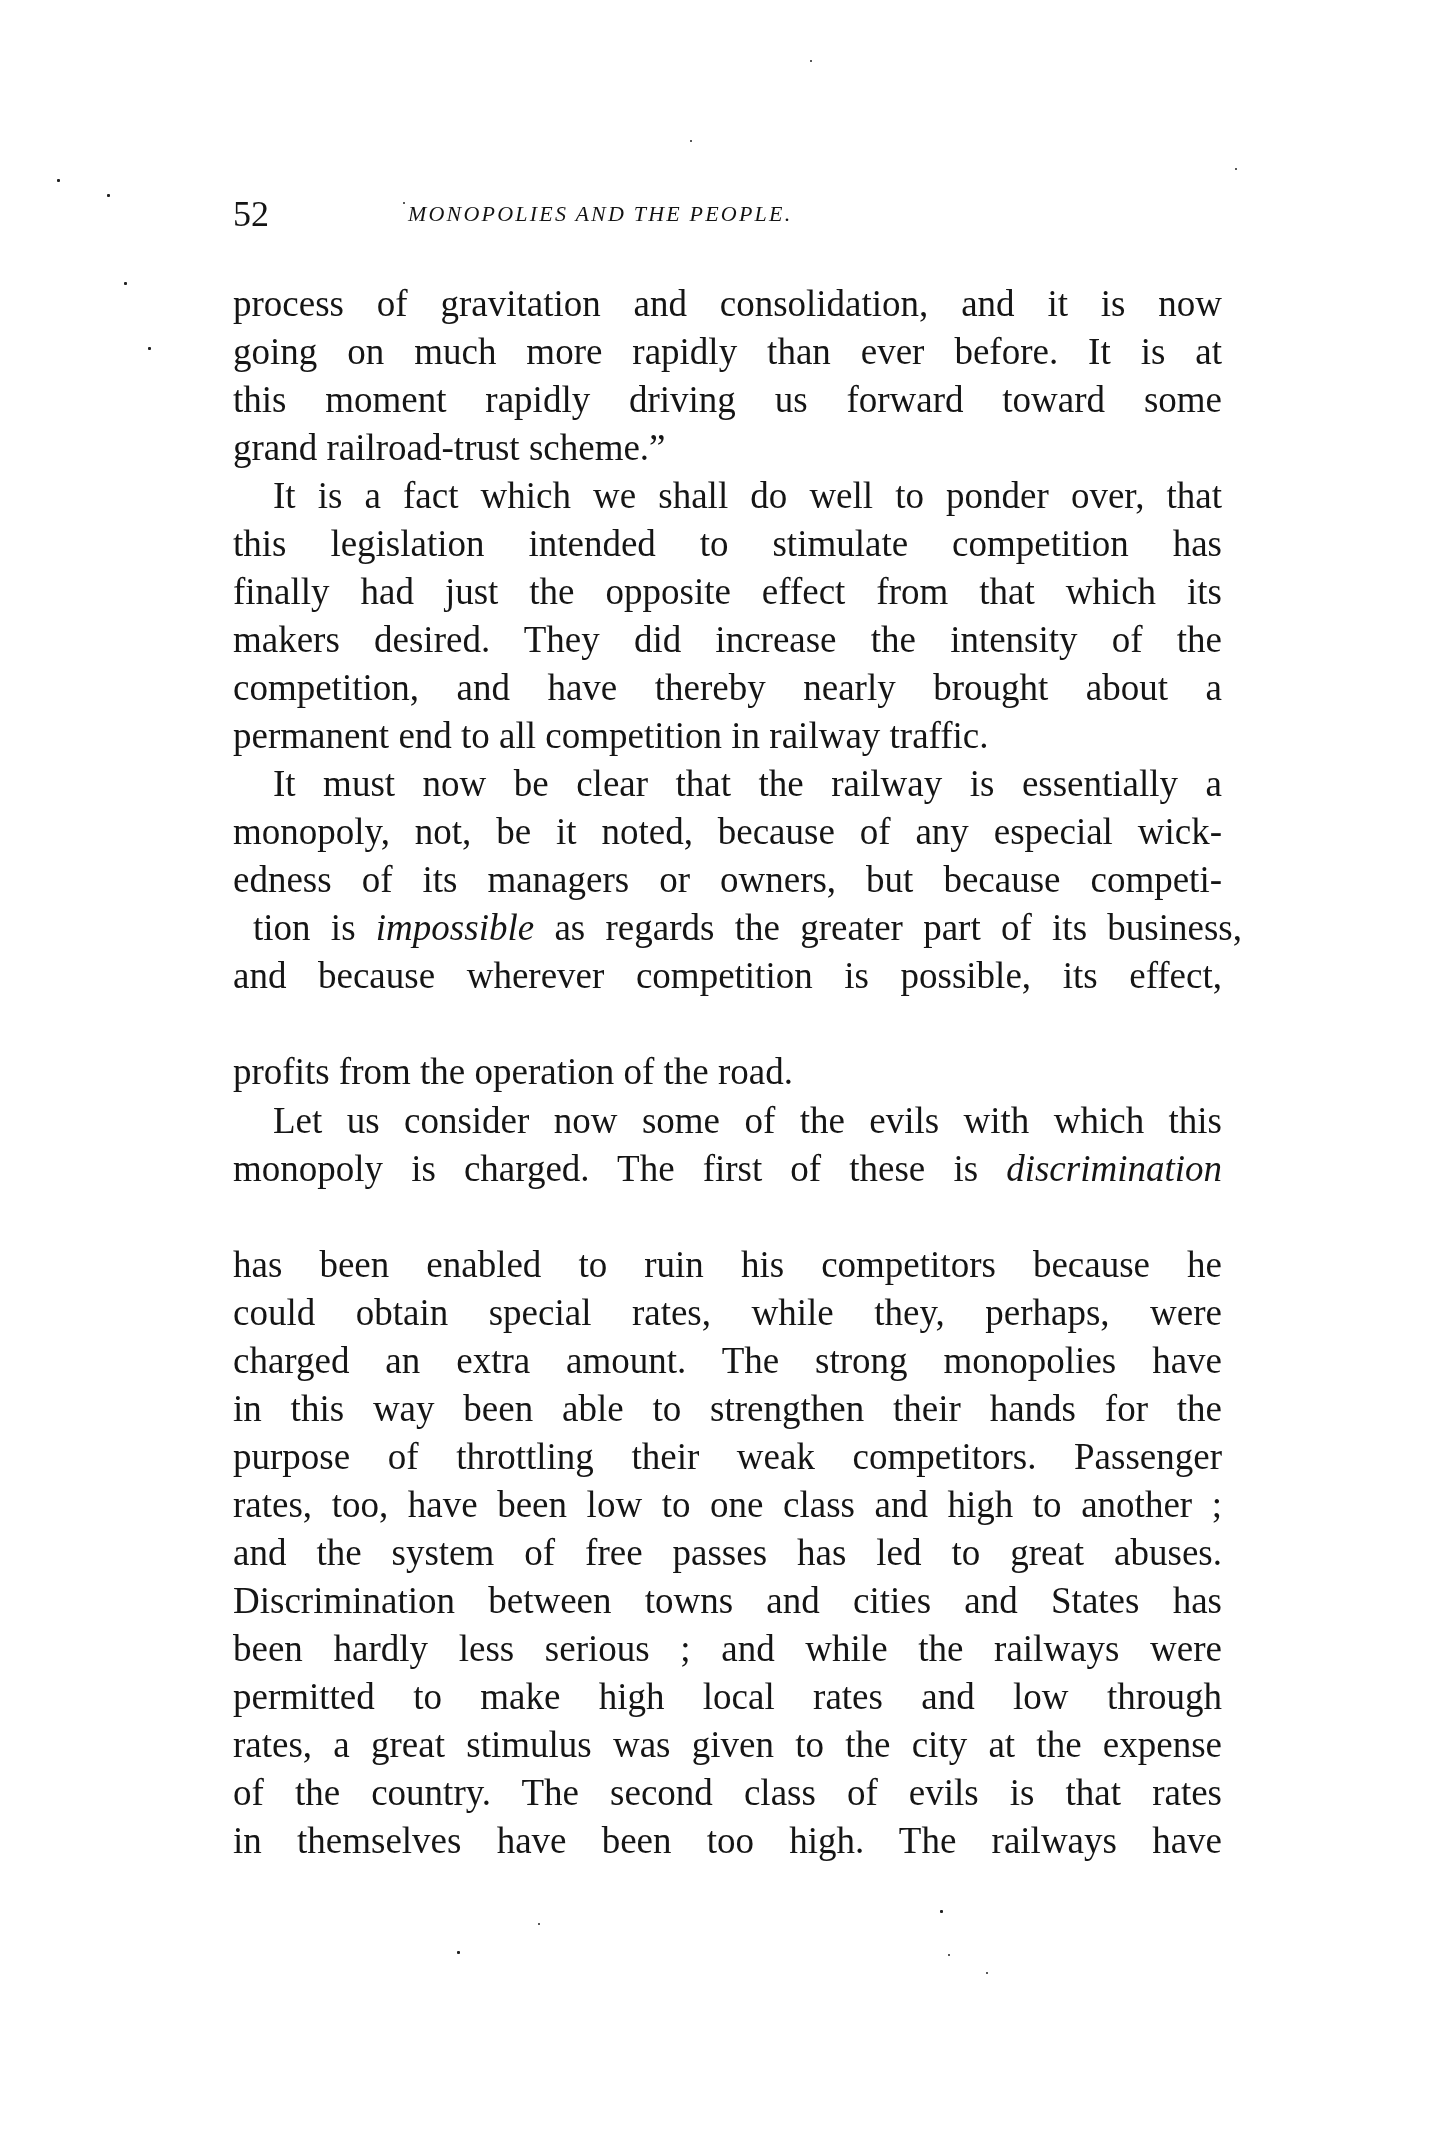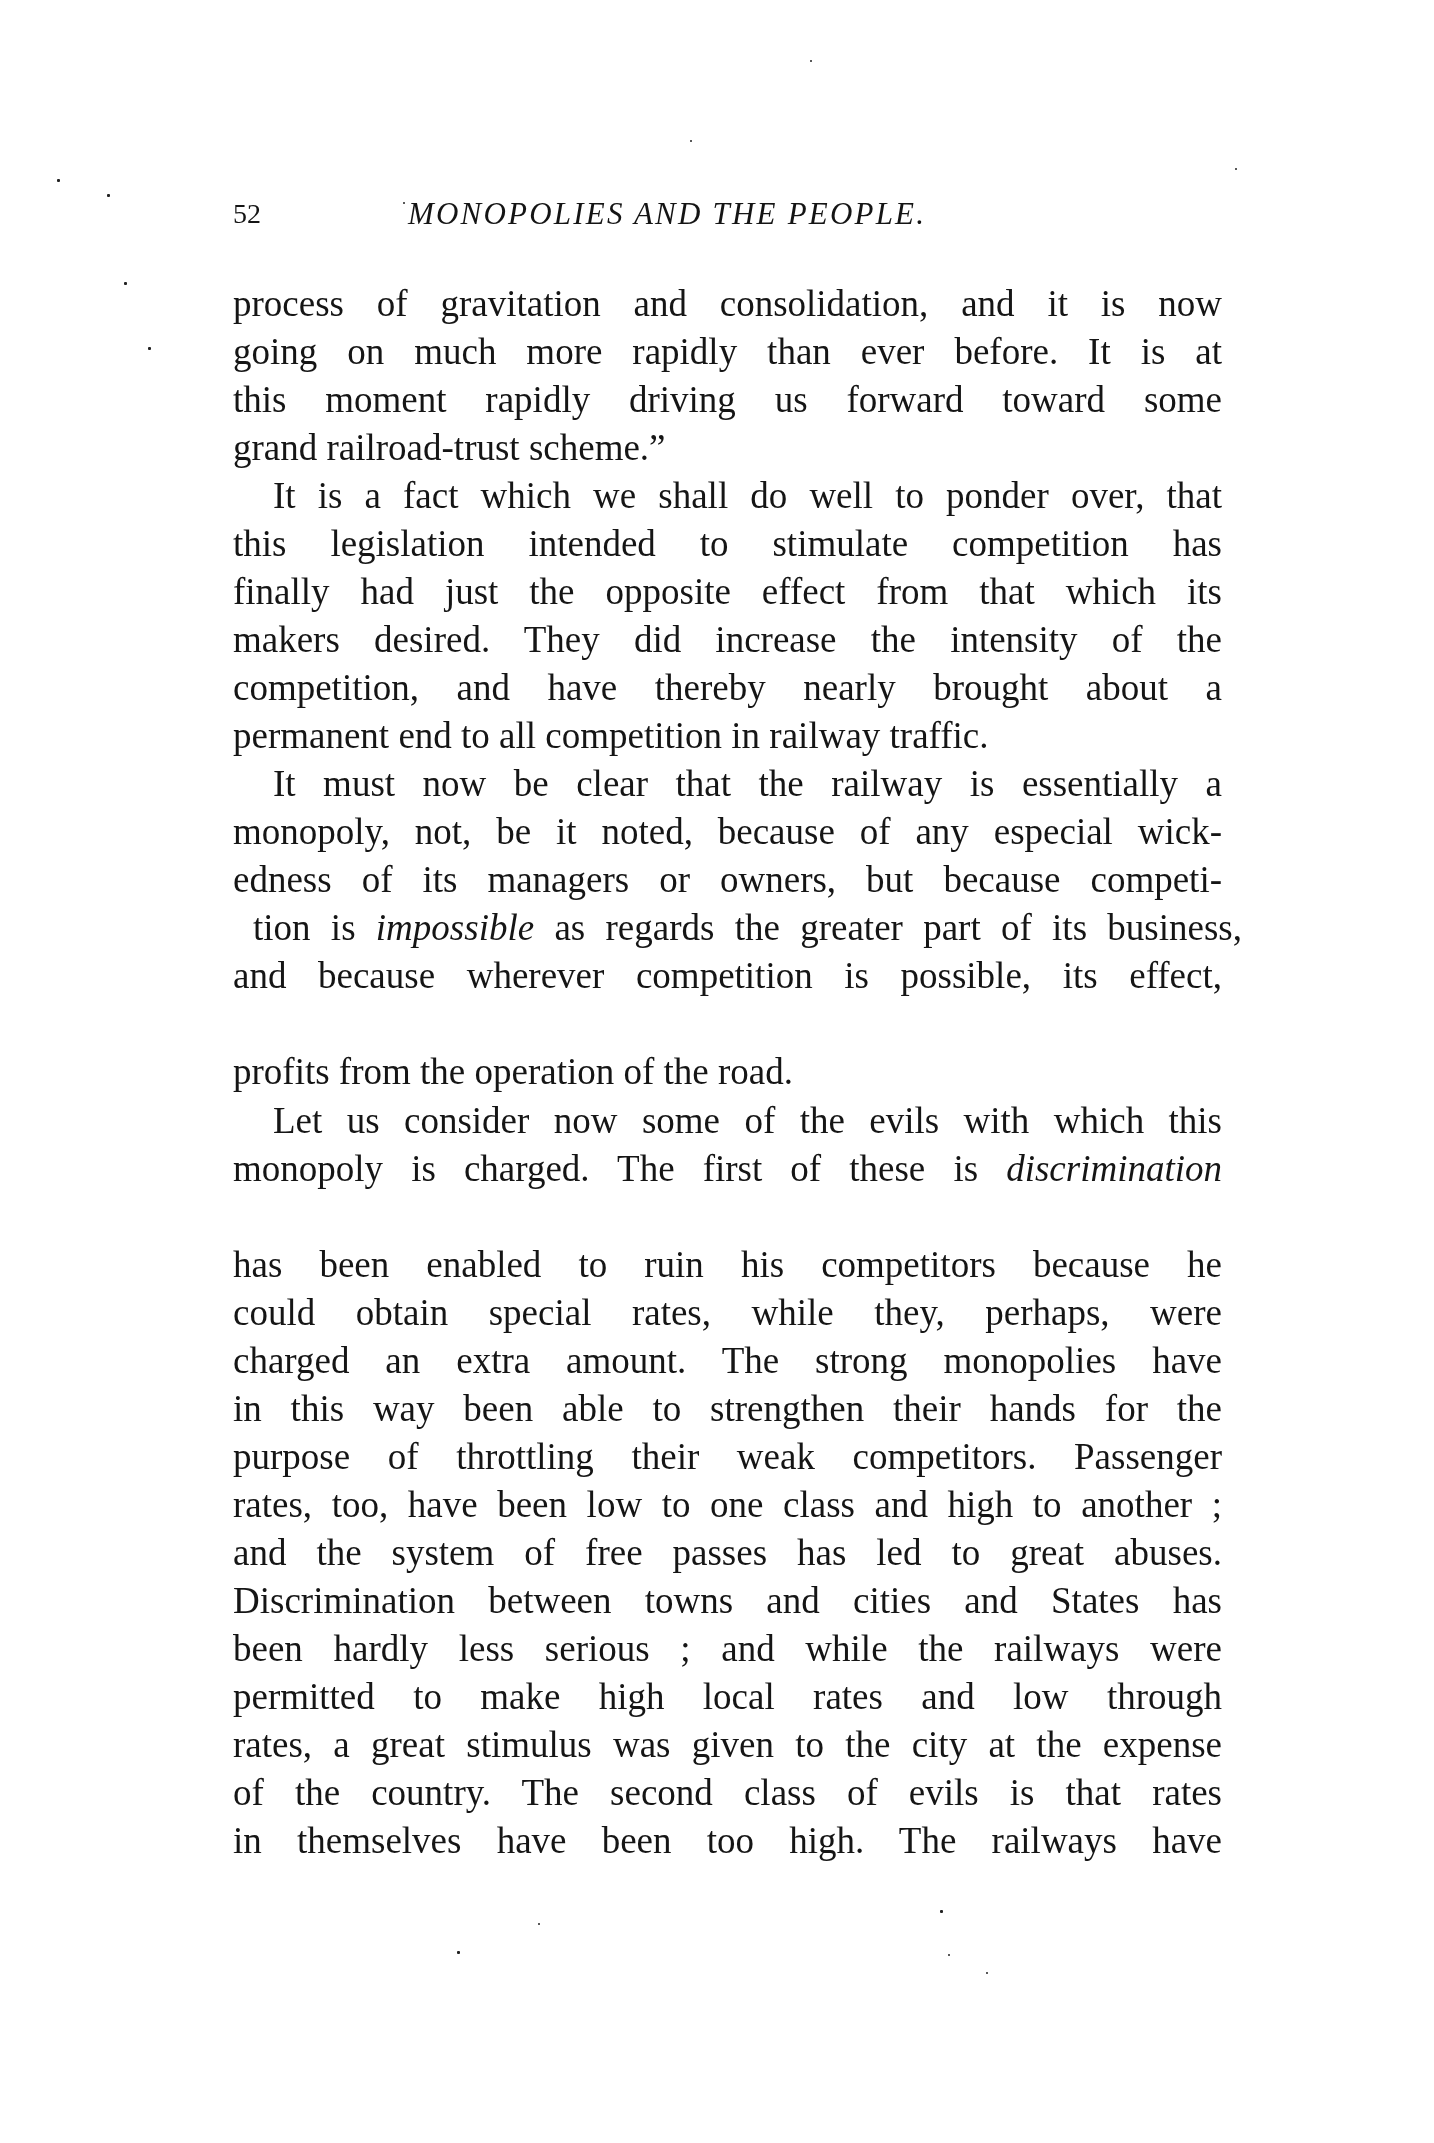--- a/index.html
+++ b/index.html
@@ -1,27 +1,27 @@
 <!DOCTYPE html>
 <html><head>
 <meta charset="utf-8">
 <style>
   html, body { margin: 0; padding: 0; background: #ffffff; }
   body { width: 1434px; height: 2143px; position: relative; overflow: hidden; }
   .page { position: absolute; left: 0; top: 0; width: 1434px; height: 2143px; background: #ffffff; }
   .running-head { position: absolute; left: 0; top: 0; width: 1434px; height: 60px; }
   .folio {
     position: absolute; left: 233px; top: 190px;
-    font-family: "Liberation Serif", serif; font-size: 28px; line-height: 48px;
+    font-family: "Liberation Serif", serif; font-size: 36px; line-height: 48px;
     color: #141414;
   }
   .head-title {
     position: absolute; left: 408px; top: 190px; width: 642px;
     font-family: "Liberation Serif", serif; font-style: italic;
-    font-size: 31px; line-height: 48px; letter-spacing: 2.2px;
+    font-size: 22px; line-height: 48px; letter-spacing: 2.2px;
     color: #141414; white-space: nowrap;
   }
   .body-text { position: absolute; left: 0; top: 0; width: 1434px; height: 2143px; }
   .line {
     position: absolute; left: 233px; width: 989px; height: 48px;
     font-family: "Liberation Serif", serif; font-size: 37px; line-height: 48px;
     color: #151515; white-space: nowrap; overflow: visible;
     text-align: justify; text-align-last: justify;
   }
   .line.indent { left: 273px; width: 949px; }

